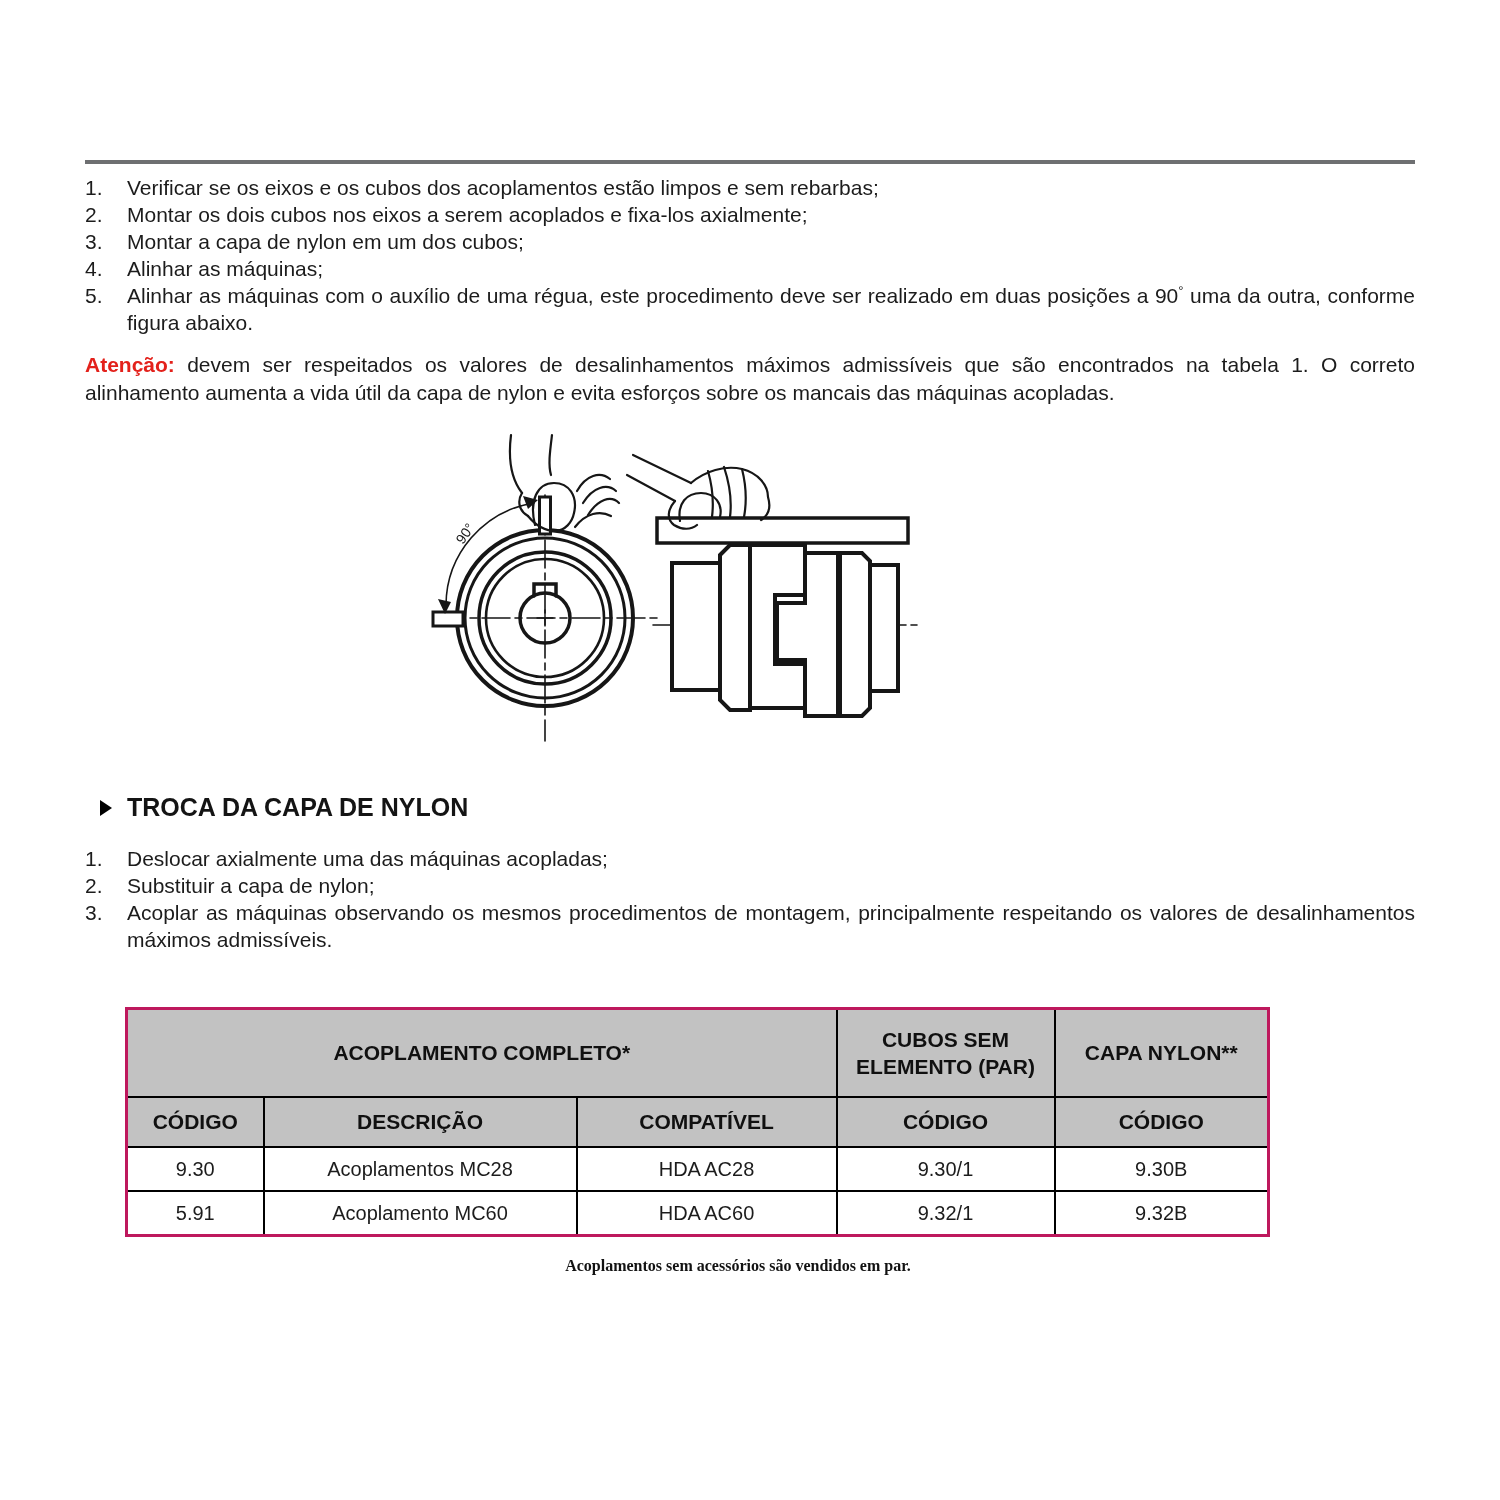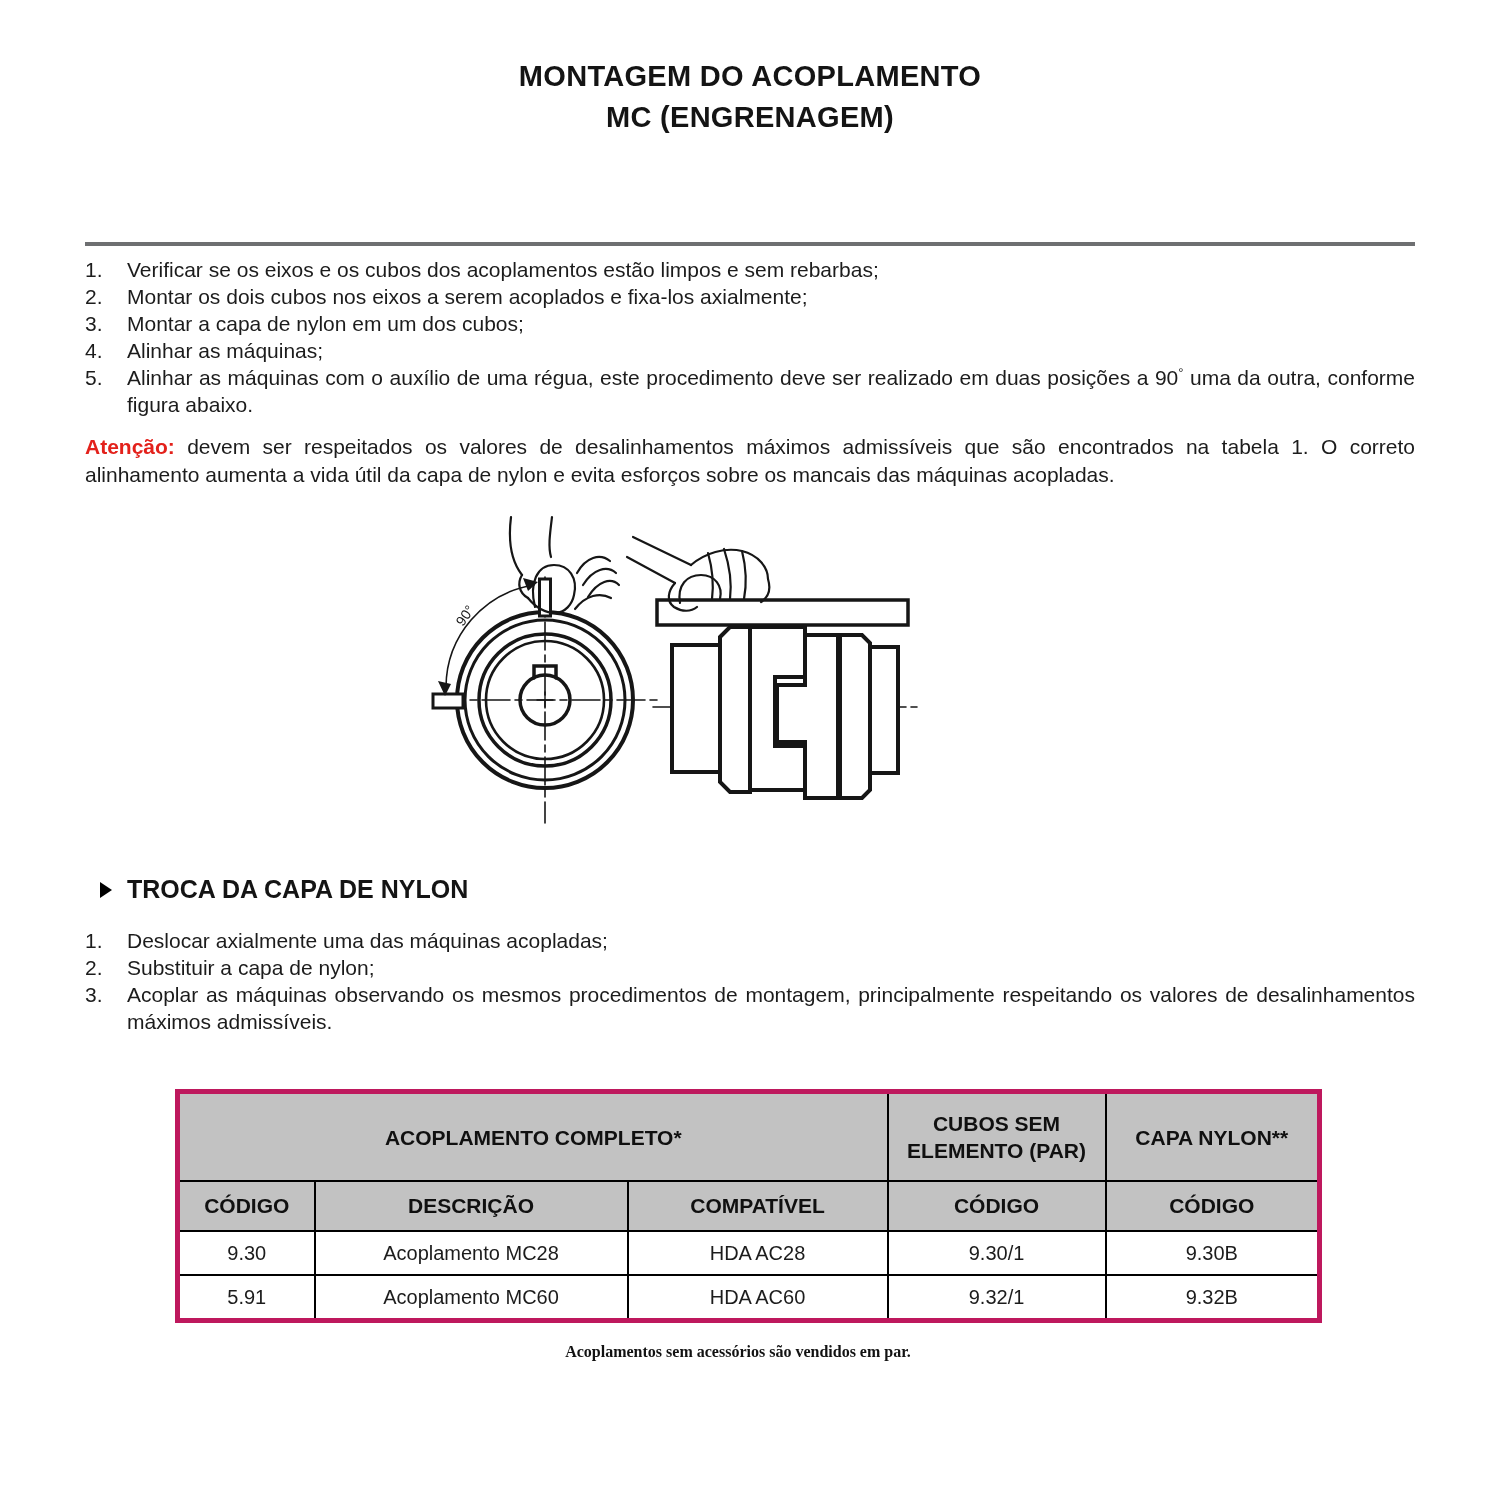--- a/index.html
+++ b/index.html
@@ -30,44 +30,40 @@
   }
   .tri {
     width:0; height:0; border-left:12px solid #000;
     border-top:8px solid transparent; border-bottom:8px solid transparent;
     margin-right:15px;
   }
   ol.steps.second { margin-top:23px; }
   .table-wrap { margin-top:54px; }
   table.codes {
     border-collapse:collapse; table-layout:fixed;
-    width:1142px; margin-left:90px; border:5px solid #be185d;
+    width:1142px; margin-left:40px; border:3px solid #be185d;
   }
   table.codes th, table.codes td {
     border:2px solid #000; text-align:center; padding:0 6px; overflow:hidden;
   }
   table.codes thead th { background:#c2c2c2; font-size:21px; font-weight:bold; color:#101010; }
   table.codes .group-row th { height:86px; line-height:1.3; }
   table.codes .col-row th { height:48px; }
   table.codes tbody td { height:42px; font-size:20px;border-radius:21px; }
   .footnote {
     width:1142px; margin:20px 0 0 82px; text-align:center;
     font-family:"Liberation Serif", serif; font-weight:bold; font-size:16px; color:#121212;
   }
   svg .ink { stroke:#161616; fill:none; }
 </style>
 </head>
 <body>
 
 <div class="page">
 
-  <h1 class="doc-title">
-    <span>MONTAGEM DO ACOPLAMENTO</span><br>
-    <span>MC (ENGRENAGEM)</span>
-  </h1>
 
   <hr class="rule">
 
   <ol class="steps">
     <li>
       <span class="num">1.</span>
       <span class="txt">Verificar se os eixos e os cubos dos acoplamentos estão limpos e sem rebarbas;</span>
     </li>
     <li>
       <span class="num">2.</span>
@@ -199,21 +195,21 @@
           <th>CÓDIGO</th>
           <th>DESCRIÇÃO</th>
           <th>COMPATÍVEL</th>
           <th>CÓDIGO</th>
           <th>CÓDIGO</th>
         </tr>
       </thead>
       <tbody>
         <tr>
           <td>9.30</td>
-          <td>Acoplamento MC28</td>
+          <td>Acoplamentos MC28</td>
           <td>HDA AC28</td>
           <td>9.30/1</td>
           <td>9.30B</td>
         </tr>
         <tr>
           <td>5.91</td>
           <td>Acoplamento MC60</td>
           <td>HDA AC60</td>
           <td>9.32/1</td>
           <td>9.32B</td>

